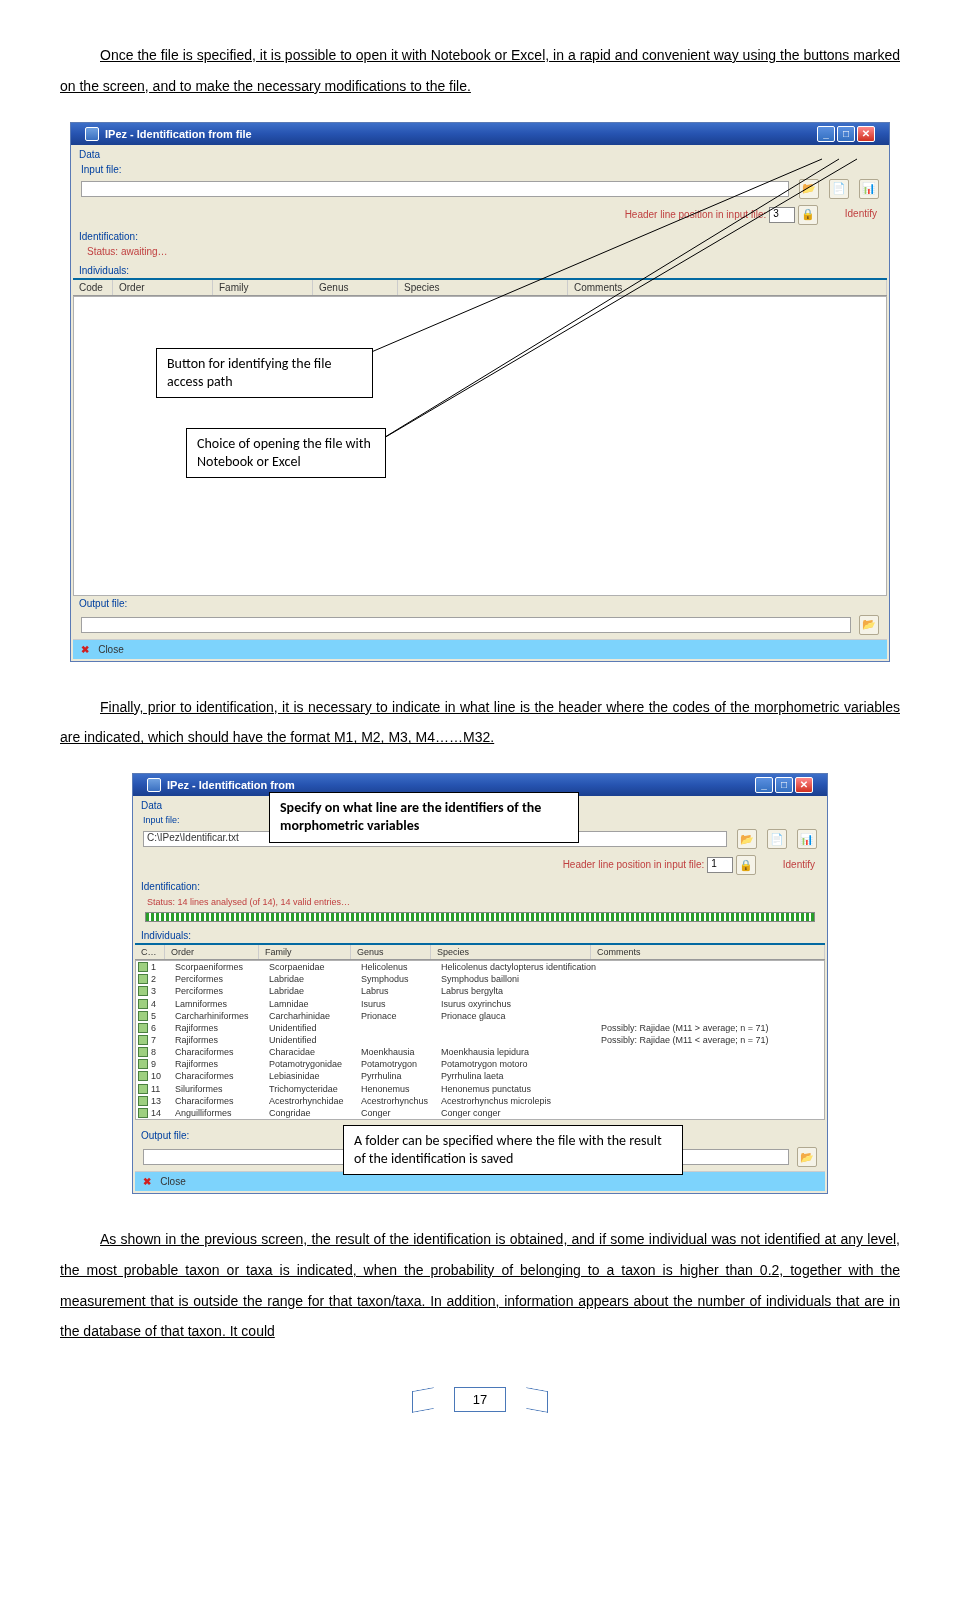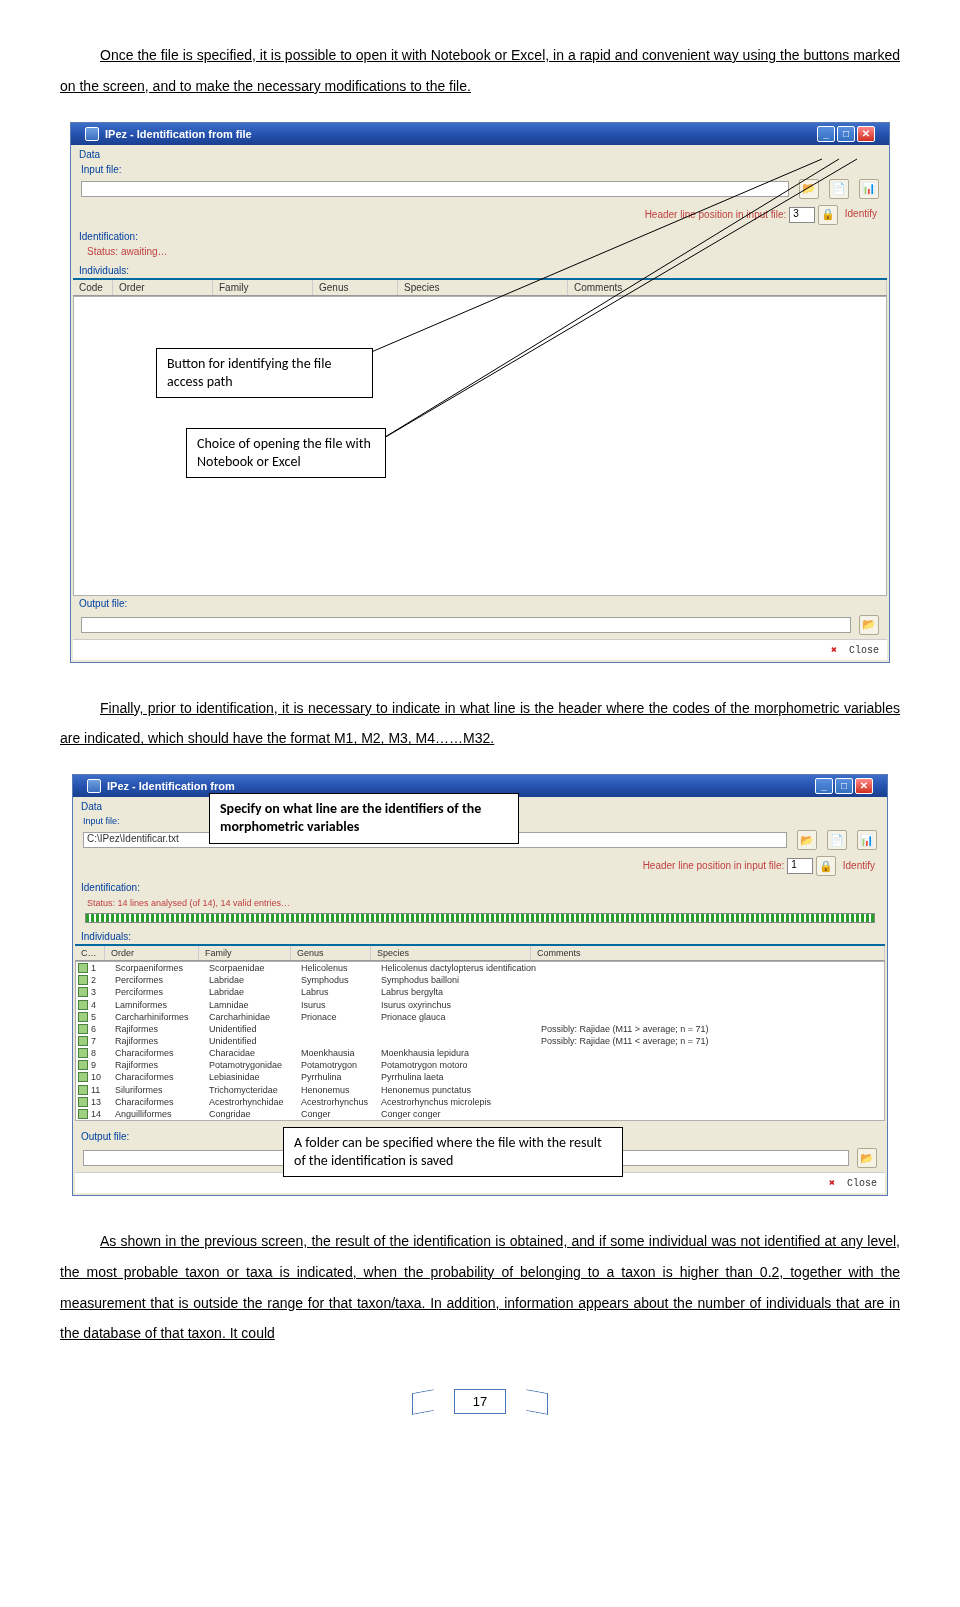--- a/index.html
+++ b/index.html
@@ -101,21 +101,21 @@
   .spin-box {
     display: inline-block;
     width: 26px; height: 16px;
     background: #fff;
     border: 1px solid #888;
     vertical-align: middle;
     text-align: left;
     padding-left: 3px;
     color: #000;
   }
-  .identify-link { color: #c04040; margin-left: 4px; }
+  .identify-link { color: #c04040; margin-left: 24px; }
   .table-header {
     display: flex;
     background: #ece9d8;
     border-top: 2px solid #0369a1;
     border-bottom: 1px solid #999;
     font-size: 10px;
   }
   .table-header div {
     border-right: 1px solid #ccc;
     padding: 2px 6px;
@@ -133,26 +133,24 @@
   }
   .bottom-band {
     background: #ece9d8;
     padding: 4px 8px;
     display: flex;
     align-items: center;
     gap: 8px;
     font-size: 10px;
   }
   .close-footer {
-    background: #ffffff;
+    background: #7dd3fc;
     border-top: 1px solid #ccc;
     padding: 4px 8px;
-    text-align: right;
-    font-size: 10px;
-    font-family: Liberation Mono, monospace;
+    font-size: 10px;
   }
   .close-footer .xred {
     display: inline-block;
     color: #d02020;
     font-weight: bold;
     margin-right: 6px;
   }
 
   .callout {
     position: absolute;
@@ -160,21 +158,21 @@
     border: 1.5px solid #000;
     padding: 6px 10px;
     font-family: Calibri, Arial, sans-serif;
     font-size: 14px;
     line-height: 1.3;
     z-index: 5;
   }
 
   
   .screenshot2 {
-    width: 816px;
+    width: 696px;
     margin: 10px auto 30px auto;
     border: 1px solid #5a7ab5;
     position: relative;
   }
   .screenshot2 .panel-body { font-size: 9px; }
   .status-green { color: #c04040; font-size: 9px; padding: 3px 12px; }
   .progress-band {
     margin: 2px 10px 6px 10px;
     height: 10px;
     background: repeating-linear-gradient(90deg, #2a9d2a 0 3px, #fff 3px 5px);

